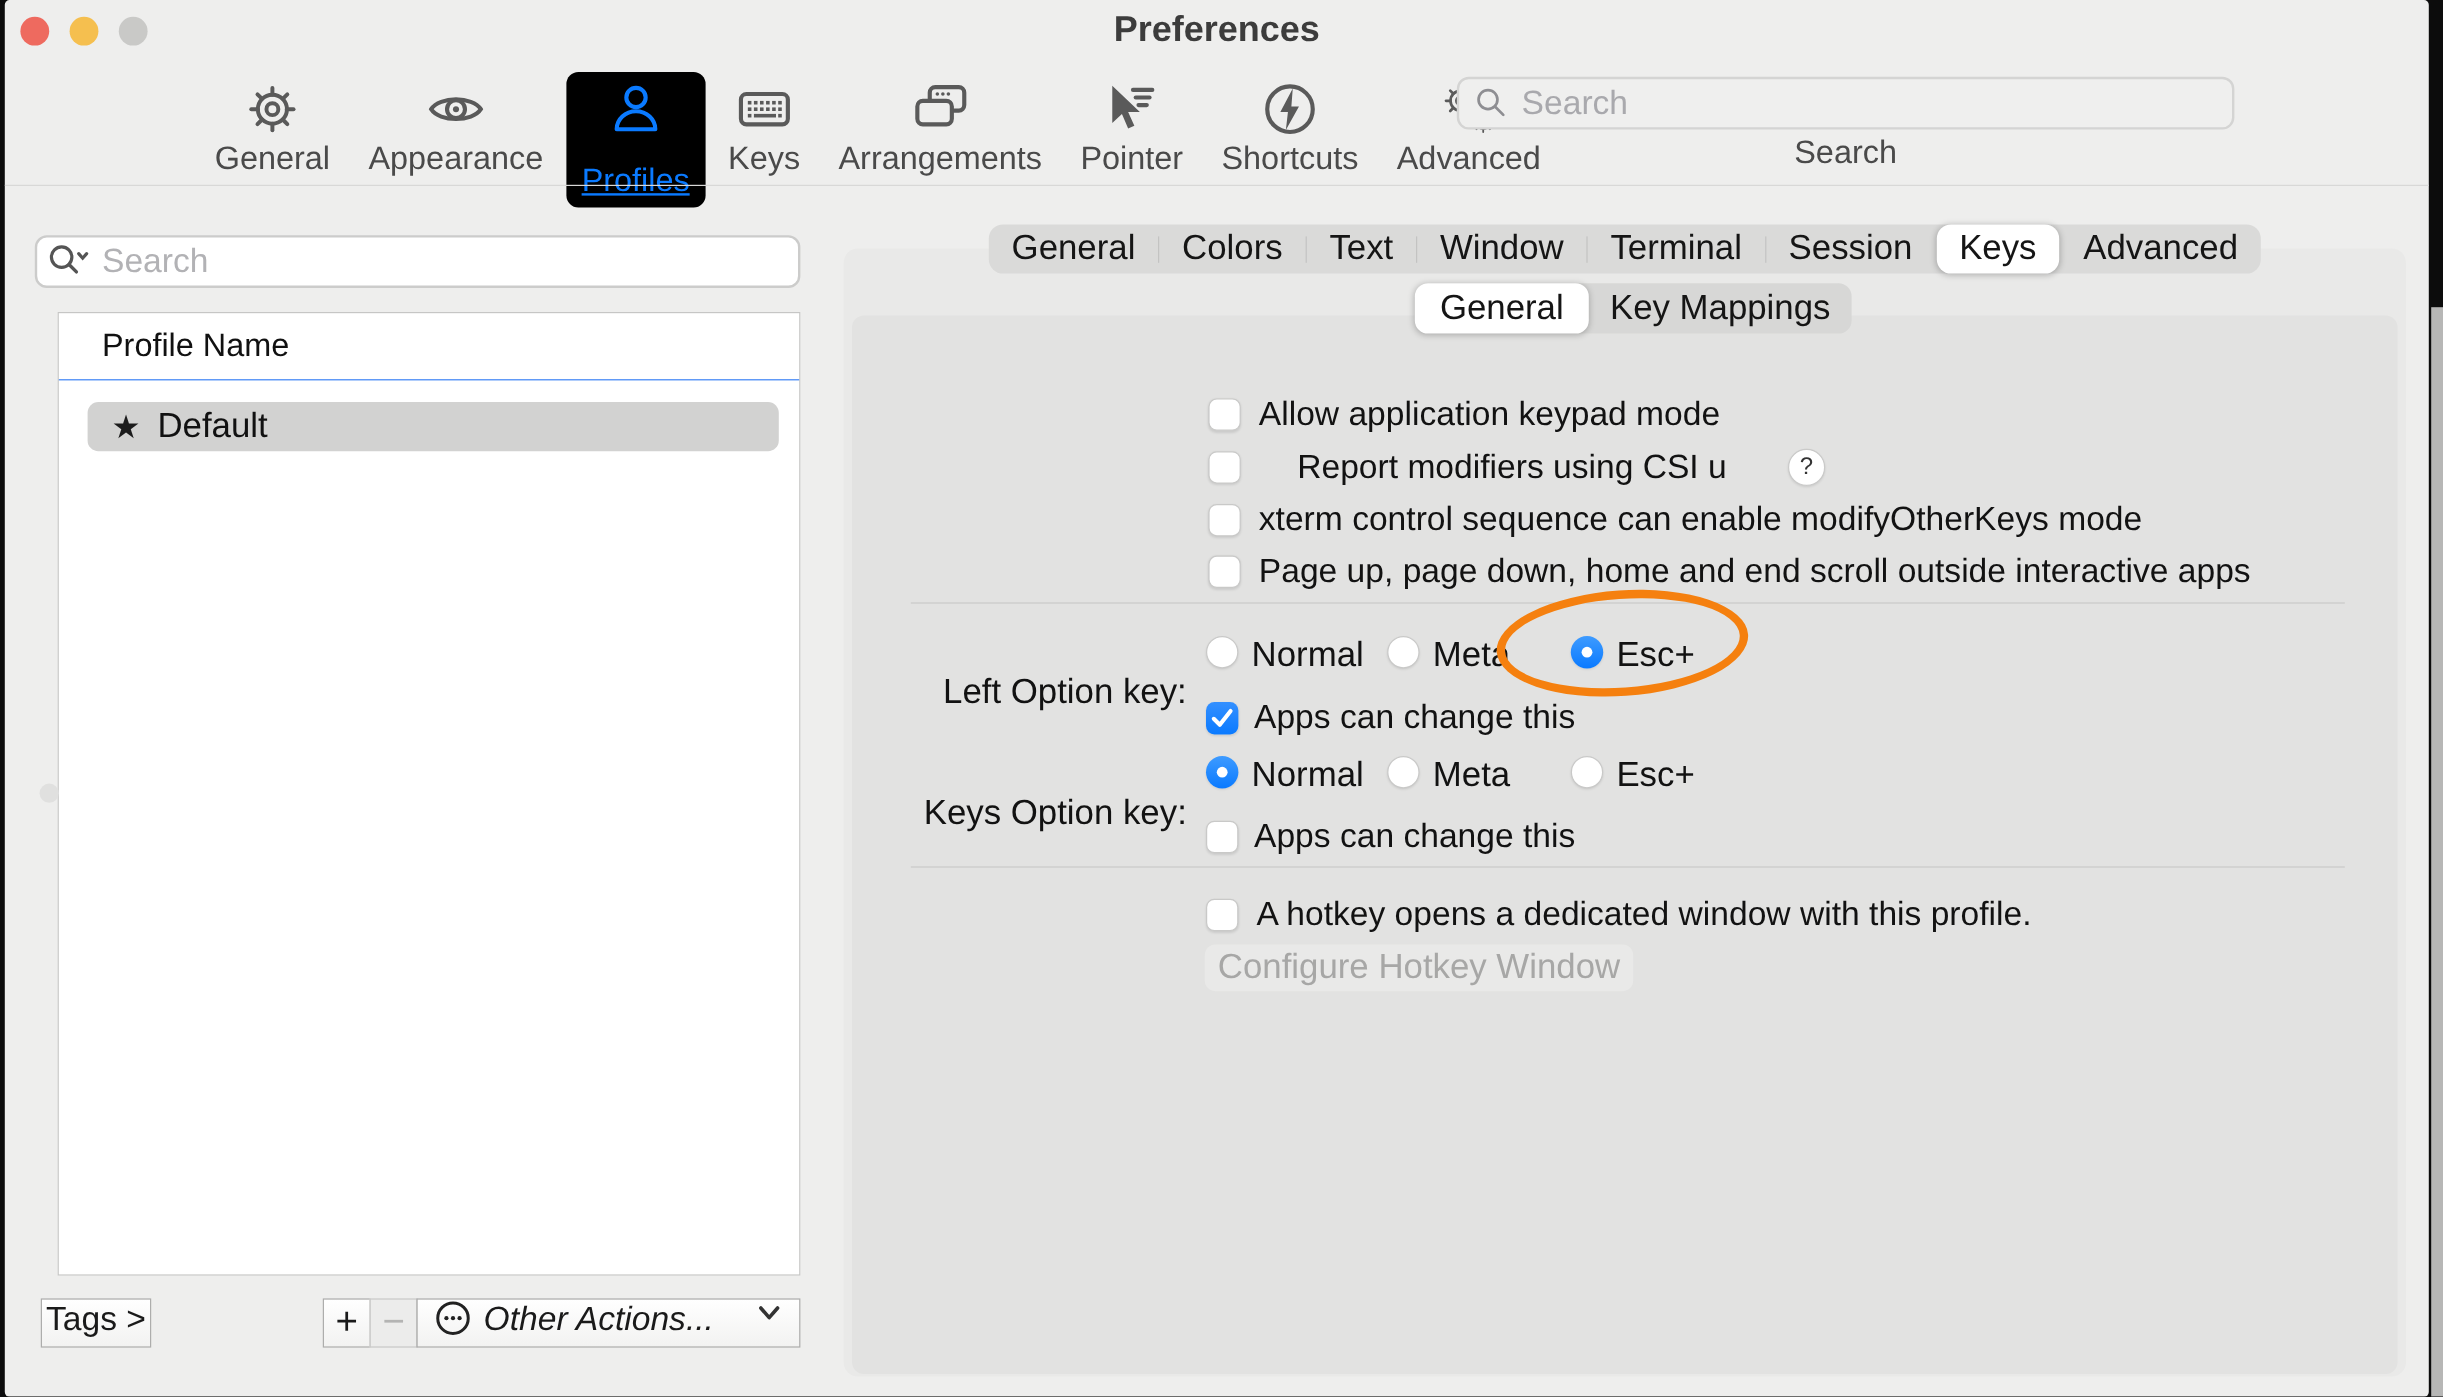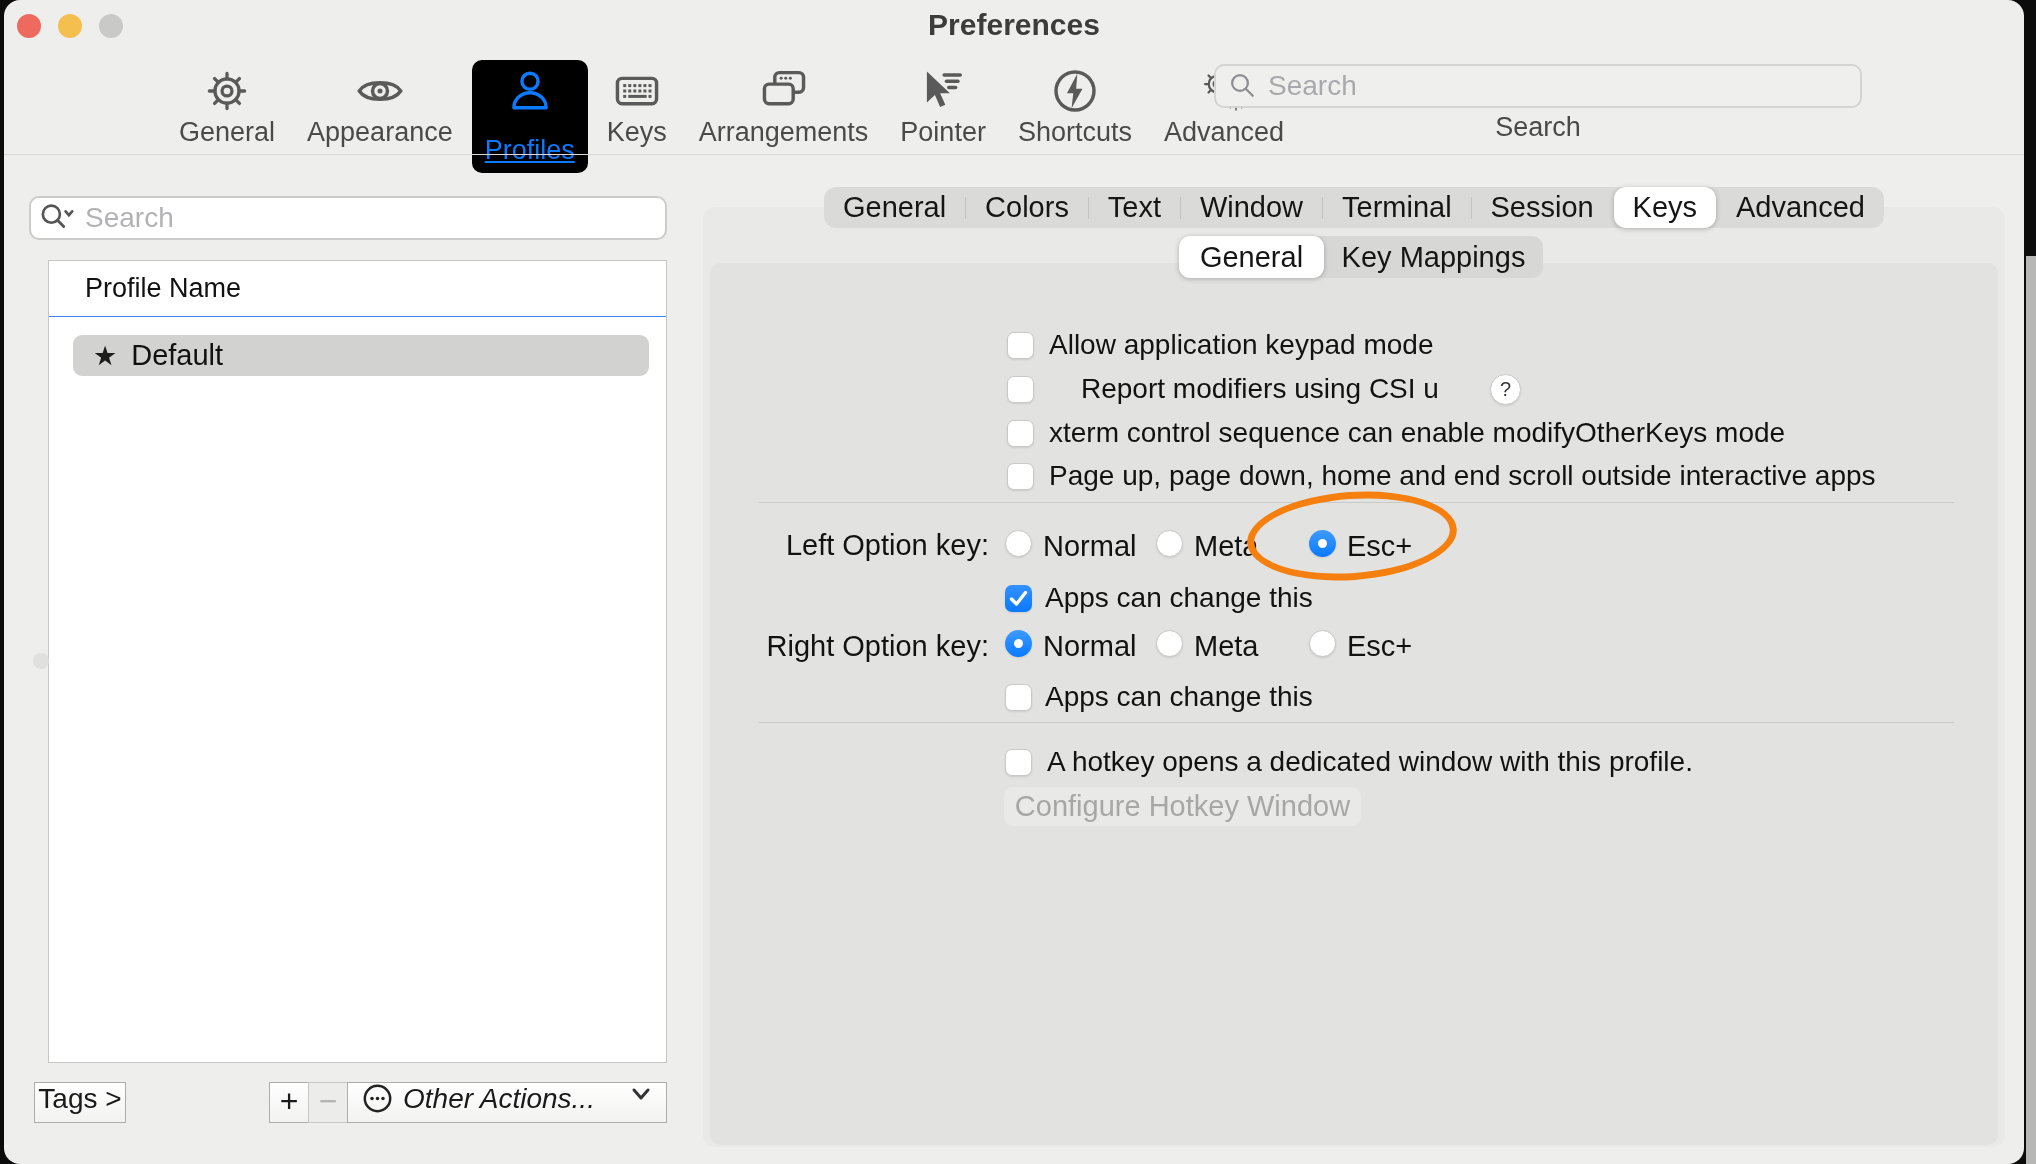--- a/index.html
+++ b/index.html
@@ -1,21 +1,21 @@
 <!DOCTYPE html>
 <html><head>
 <meta charset="utf-8">
 <style>
   html,body{margin:0;padding:0;background:#0c0c0c;}
   .stage{position:relative;width:2036px;height:1164px;background:#0c0c0c;
          font-family:"Liberation Sans",sans-serif;overflow:hidden;
          -webkit-font-smoothing:antialiased;}
   .bg-strip{position:absolute;left:2026px;top:256px;width:10px;height:908px;background:#b7b7b6;}
   .window{position:absolute;left:4px;top:0;width:2020px;height:1164px;
-          background:#eeeeed;border-radius:16px;}
+          background:#eeeeed;border-radius:4px;}
   
   .tl{position:absolute;top:14px;width:24px;height:24px;border-radius:50%;}
   .tl.red{left:13px;background:#ee6a5f;}
   .tl.yellow{left:54px;background:#f5bf4f;}
   .tl.gray{left:95px;background:#c9c9c7;}
   .win-title{position:absolute;left:0;right:0;top:8px;text-align:center;
              font-size:30px;font-weight:700;color:#3c3c3c;}
   
   .toolbar{position:absolute;left:162px;top:60px;display:flex;align-items:flex-start;gap:6px;}
   .tool-item{display:flex;flex-direction:column;align-items:center;gap:3px;
@@ -89,21 +89,21 @@
   .radio.selected{background:linear-gradient(#3e9bff,#0a7aff);border:none;}
   .radio.selected::after{content:"";position:absolute;left:9px;top:9px;width:9px;height:9px;
          border-radius:50%;background:#fff;}
   .crow{position:absolute;left:297px;display:flex;align-items:center;gap:15px;
         font-size:28px;color:#121212;white-space:nowrap;}
   .help-btn{width:31px;height:31px;border-radius:50%;background:#fff;border:1px solid #cacac9;
         box-shadow:0 1px 2px rgba(0,0,0,.10);font-size:20px;color:#333;
         display:flex;align-items:center;justify-content:center;margin-left:4px;box-sizing:border-box;}
   .hr{position:absolute;left:49px;width:1195px;height:1px;background:#c9c9c8;}
   .opt-label{position:absolute;left:0;width:279px;text-align:right;font-size:29px;color:#121212;
-        line-height:30px;white-space:nowrap;}
+        line-height:30px;white-space:nowrap;margin-top:32px;}
   .radio-group{position:absolute;display:flex;align-items:flex-start;gap:11px;font-size:29px;
         color:#121212;white-space:nowrap;}
   .config-btn{position:absolute;left:294px;top:524px;width:357px;height:39px;background:#e9e9e8;
         border-radius:9px;border:none;display:flex;align-items:center;justify-content:center;
         font-size:29px;color:#a7a7a6;white-space:nowrap;}
   .annotation{position:absolute;left:1247px;top:492px;width:210px;height:88px;
         border:7px solid #f5800f;border-radius:50%;transform:rotate(-4deg);
         box-sizing:border-box;pointer-events:none;}
   svg{display:block;}
   .hidden-defs{position:absolute;width:0;height:0;overflow:hidden;}
@@ -344,21 +344,21 @@
 
       <div class="crow" style="left:295px;top:319px;gap:13px;">
         <span class="checkbox checked">
           <svg width="27" height="27" viewBox="0 0 27 27" fill="none" stroke="#fff" stroke-width="3.4" stroke-linecap="round" stroke-linejoin="round">
             <polyline points="6.5,14 11.5,19 20.5,7.5"></polyline>
             </svg>
         </span>
         <span>Apps can change this</span>
       </div>
 
-      <div class="opt-label" style="top:368px;">Right Option key:</div>
+      <div class="opt-label" style="top:368px;">Keys Option key:</div>
       <div class="radio-group" style="left:295px;top:367px;">
         <span class="radio selected"></span>
         <span>Normal</span>
       </div>
       <div class="radio-group" style="left:446px;top:367px;">
         <span class="radio"></span>
         <span>Meta</span>
       </div>
       <div class="radio-group" style="left:599px;top:367px;">
         <span class="radio"></span>

